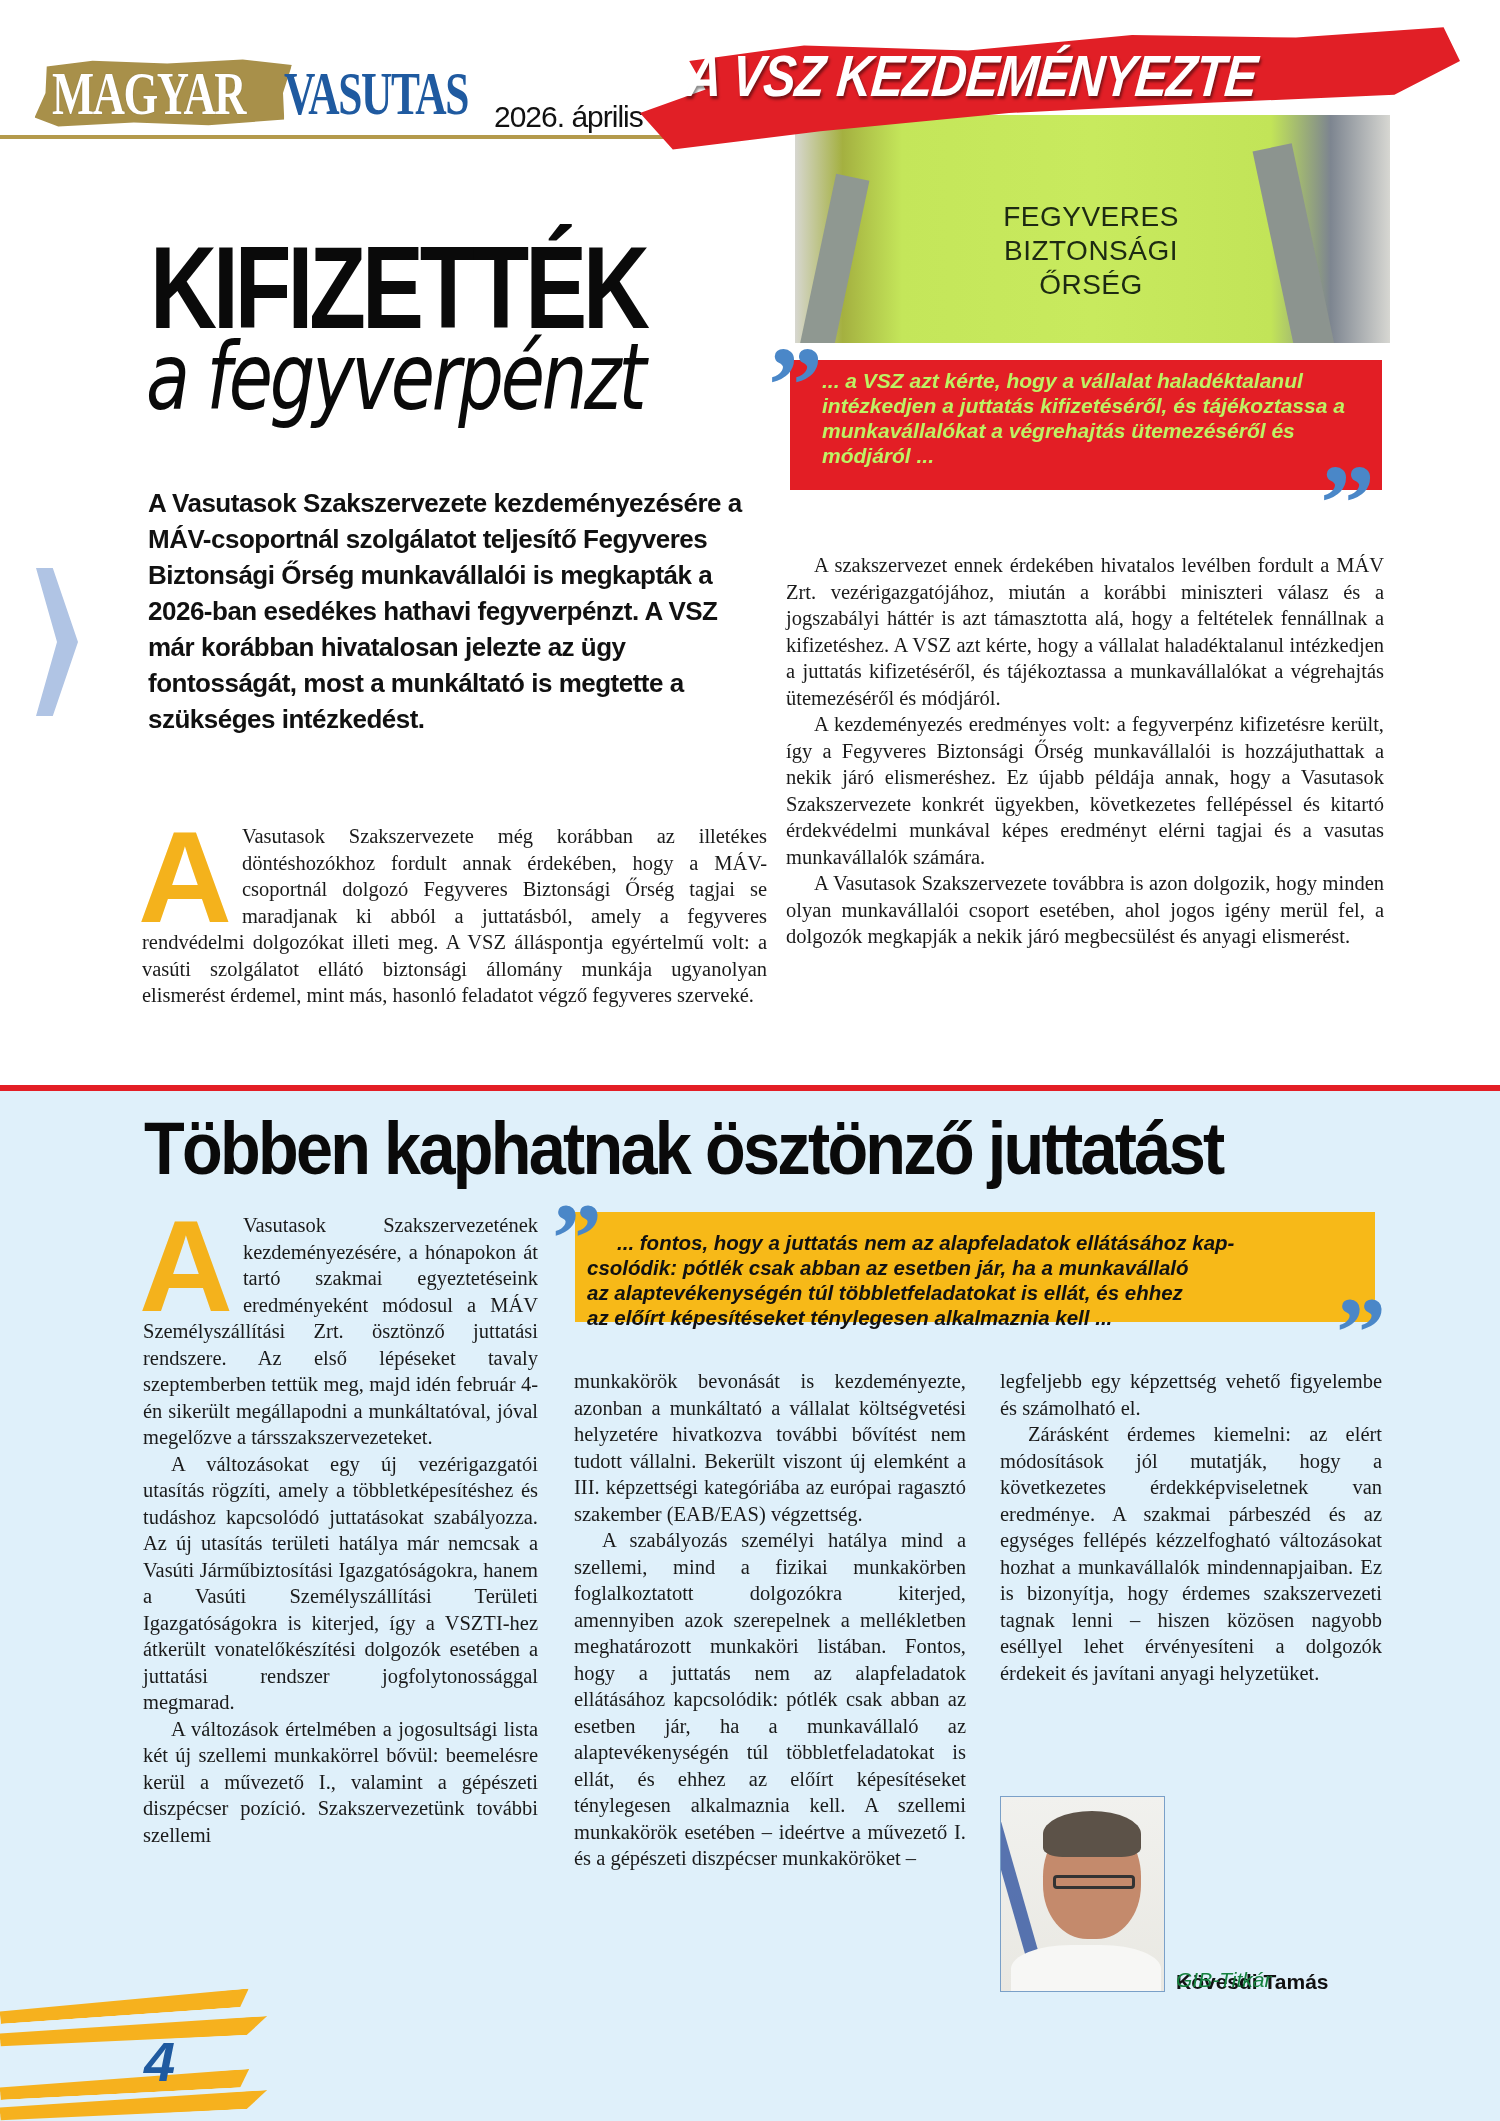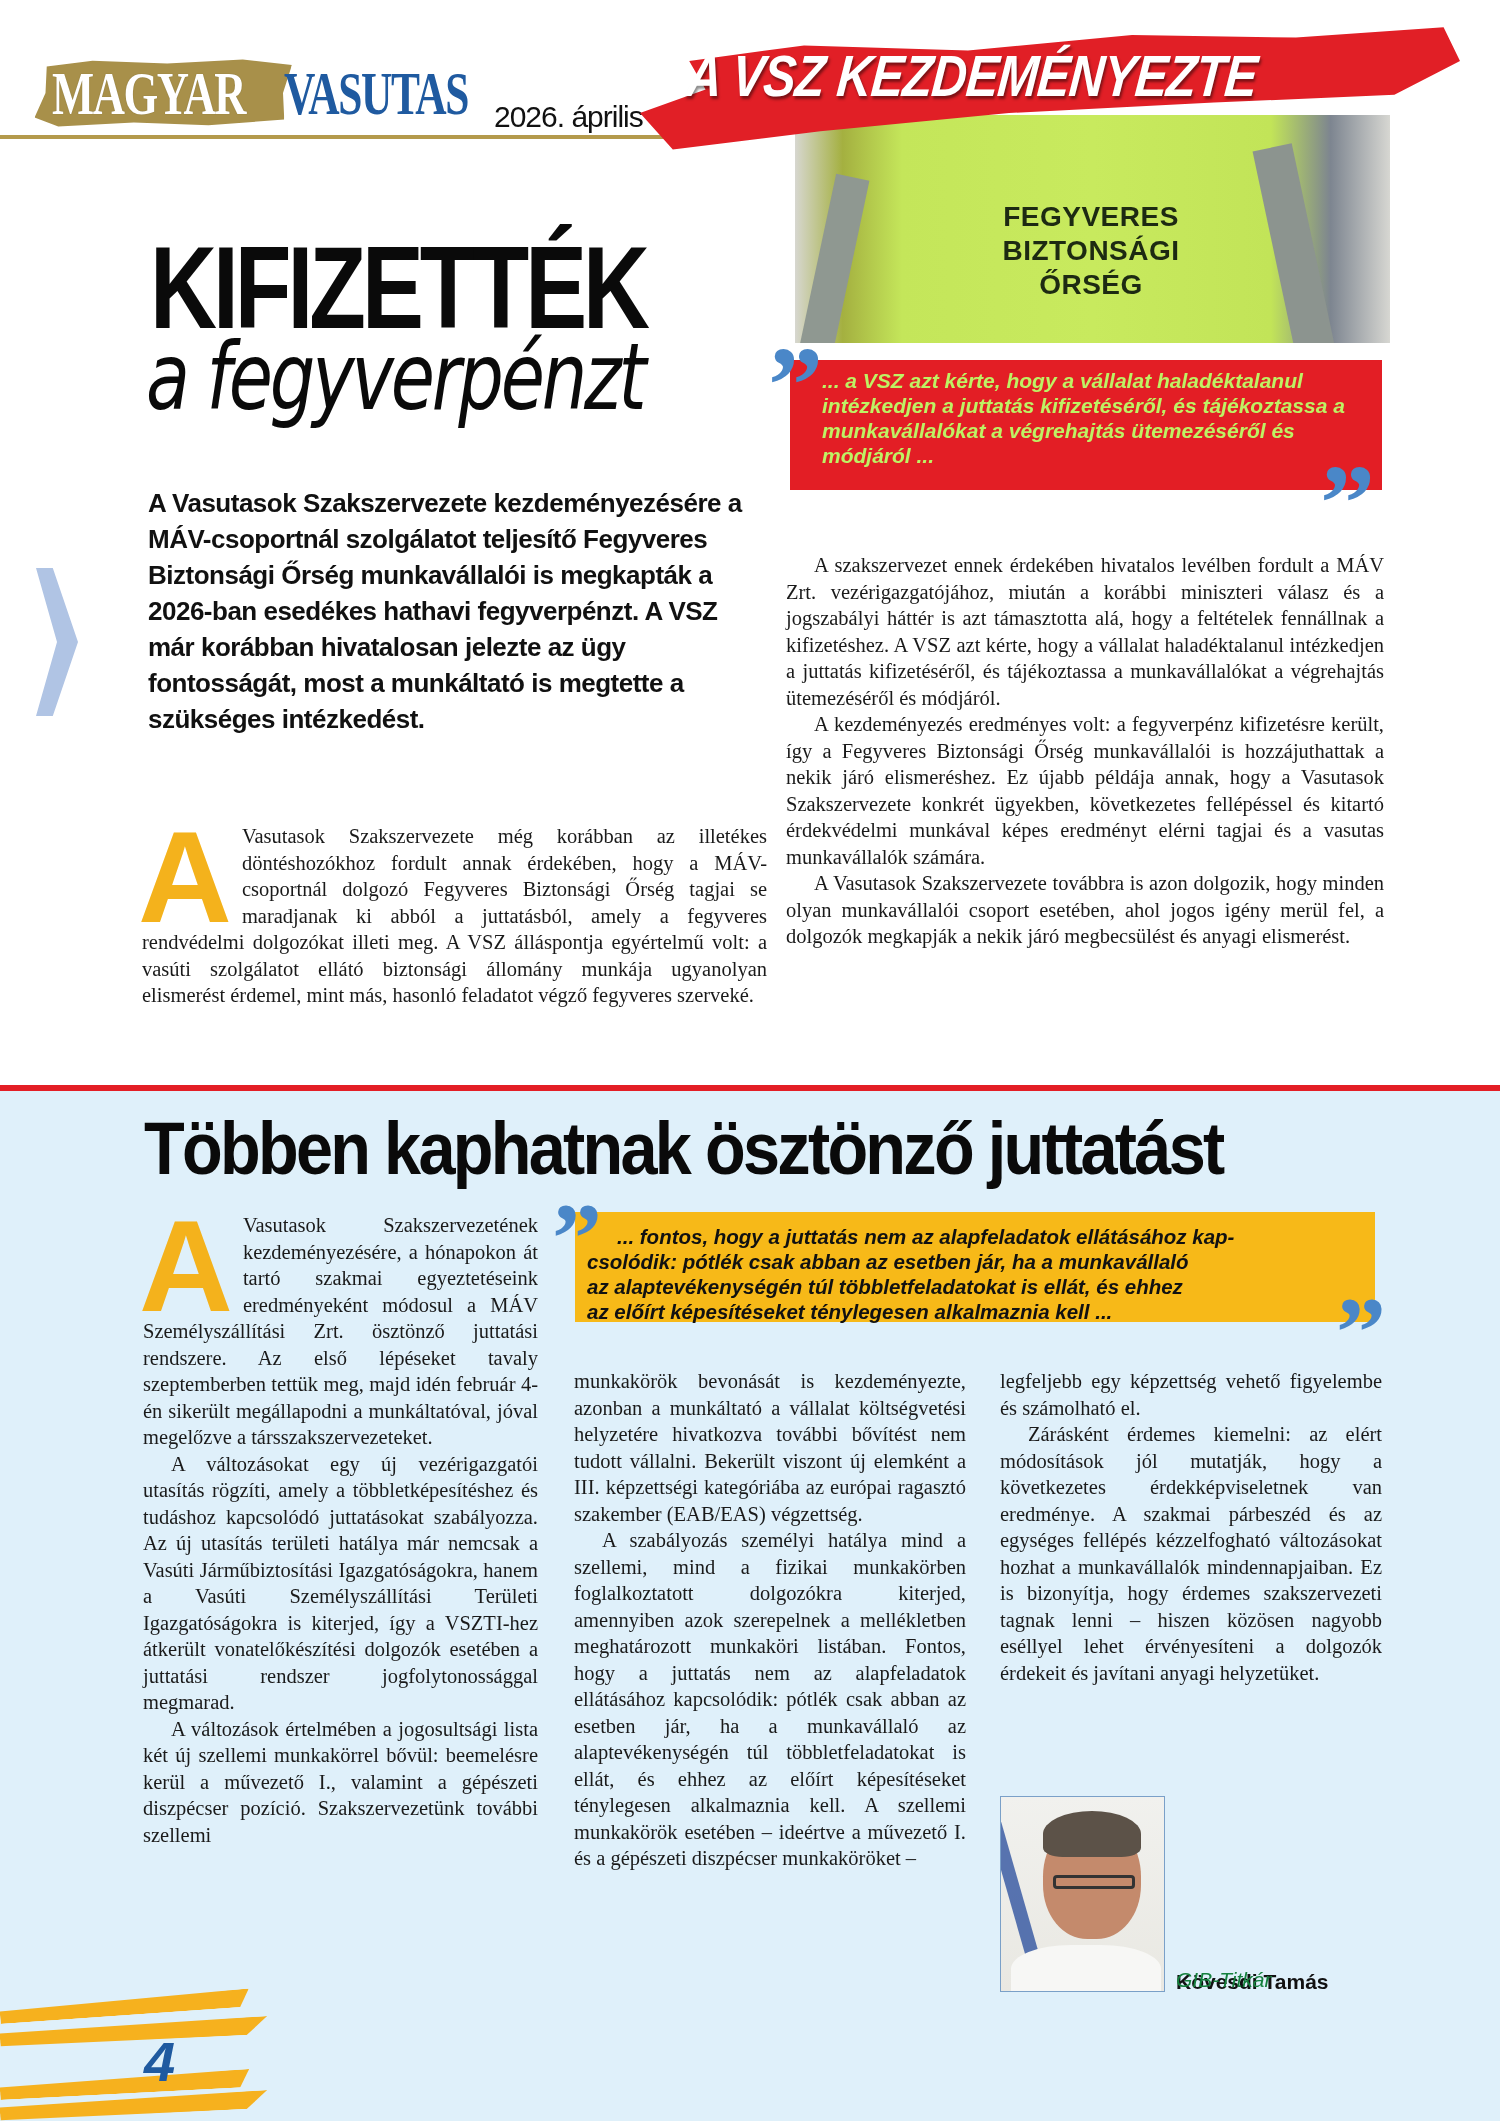--- a/index.html
+++ b/index.html
@@ -27,21 +27,21 @@
     font-weight: bold; font-style: italic; font-size: 58px; color: #ffffff; letter-spacing: -1px;
     transform: scaleX(0.84) skewX(-6deg); transform-origin: left top; white-space: nowrap;
     text-shadow: 2px 3px 3px rgba(0,0,0,0.45); }
 
   
   .photo-vest { position: absolute; left: 795px; top: 115px; width: 595px; height: 228px; overflow: hidden;
     background: linear-gradient(90deg, #d7d7d0 0%, #a4b040 8%, #c4e65a 18%, #c8ea5e 50%, #c2e458 80%, #7d8590 90%, #d7d7d2 100%); }
   .vest-band-l { position: absolute; left: 20px; top: 60px; width: 34px; height: 200px; background: #8f9891; transform: rotate(12deg); }
   .vest-band-r { position: absolute; left: 480px; top: 30px; width: 40px; height: 220px; background: #8c948f; transform: rotate(-12deg); }
   .vest-text { position: absolute; left: 176px; top: 85px; width: 240px; text-align: center;
-    font-family: "Liberation Sans", sans-serif; font-weight: bold; font-size: 28px; line-height: 34px; color: #1d2a12; letter-spacing: 0.5px; }
+    font-family: "Liberation Sans", sans-serif; font-weight: normal; font-size: 28px; line-height: 34px; color: #1d2a12; letter-spacing: 0.5px; }
 
   
   .quote-red { position: absolute; left: 790px; top: 360px; width: 592px; height: 130px; background: #e31e25;
     padding: 8px 10px 0 32px; font-family: "Liberation Sans", sans-serif; font-weight: bold; font-style: italic;
     font-size: 21px; line-height: 25px; color: #bef264; }
   .qmark { position: absolute; font-family: "Liberation Serif", serif; font-weight: bold; color: #4a87c8; line-height: 1; }
   .qm-open-top { left: 768px; top: 330px; font-size: 110px; }
   .qm-close-top { left: 1320px; top: 448px; font-size: 110px; }
 
   
@@ -66,21 +66,21 @@
   
   .divider { position: absolute; left: 0; top: 1085px; width: 1500px; height: 6px; background: #e31e25; }
   .lower-bg { position: absolute; left: 0; top: 1091px; width: 1500px; height: 1030px; background: #dff0fa; }
   .head-2 { position: absolute; left: 144px; top: 1112px; font-family: "Liberation Sans", sans-serif; font-weight: bold;
     font-size: 74px; letter-spacing: -3px; line-height: 1; color: #0a0a0a; transform: scaleX(0.9);
     transform-origin: left top; white-space: nowrap; }
   .quote-yellow { position: absolute; left: 575px; top: 1212px; width: 800px; height: 110px; background: #f7b918;
     padding: 12px 8px 0 12px; font-family: "Liberation Sans", sans-serif; font-weight: bold; font-style: italic;
     font-size: 20.5px; line-height: 25px; color: #111; }
   .quote-yellow .ql { display: block; }
-  .quote-yellow .ql.first { padding-left: 30px; }
+  .quote-yellow .ql.first { padding-left: 30px; margin-top: 6px; }
   .qm-open-low { left: 552px; top: 1188px; font-size: 100px; }
   .qm-close-low { left: 1336px; top: 1282px; font-size: 100px; }
 
   .art2-col1 { position: absolute; left: 143px; top: 1212px; width: 395px; }
   .art2-col2 { position: absolute; left: 574px; top: 1368px; width: 392px; }
   .art2-col3 { position: absolute; left: 1000px; top: 1368px; width: 382px; }
 
   .author-photo { position: absolute; left: 1000px; top: 1796px; width: 165px; height: 196px; border: 1px solid #7aa0c8; overflow: hidden;
     background: linear-gradient(180deg, #f1f1ee 0%, #e9e8e2 100%); }
   .ap-v { position: absolute; left: 6px; top: 14px; width: 60px; height: 160px; border-left: 14px solid #3154a0; transform: skewX(16deg); opacity: 0.8; }

